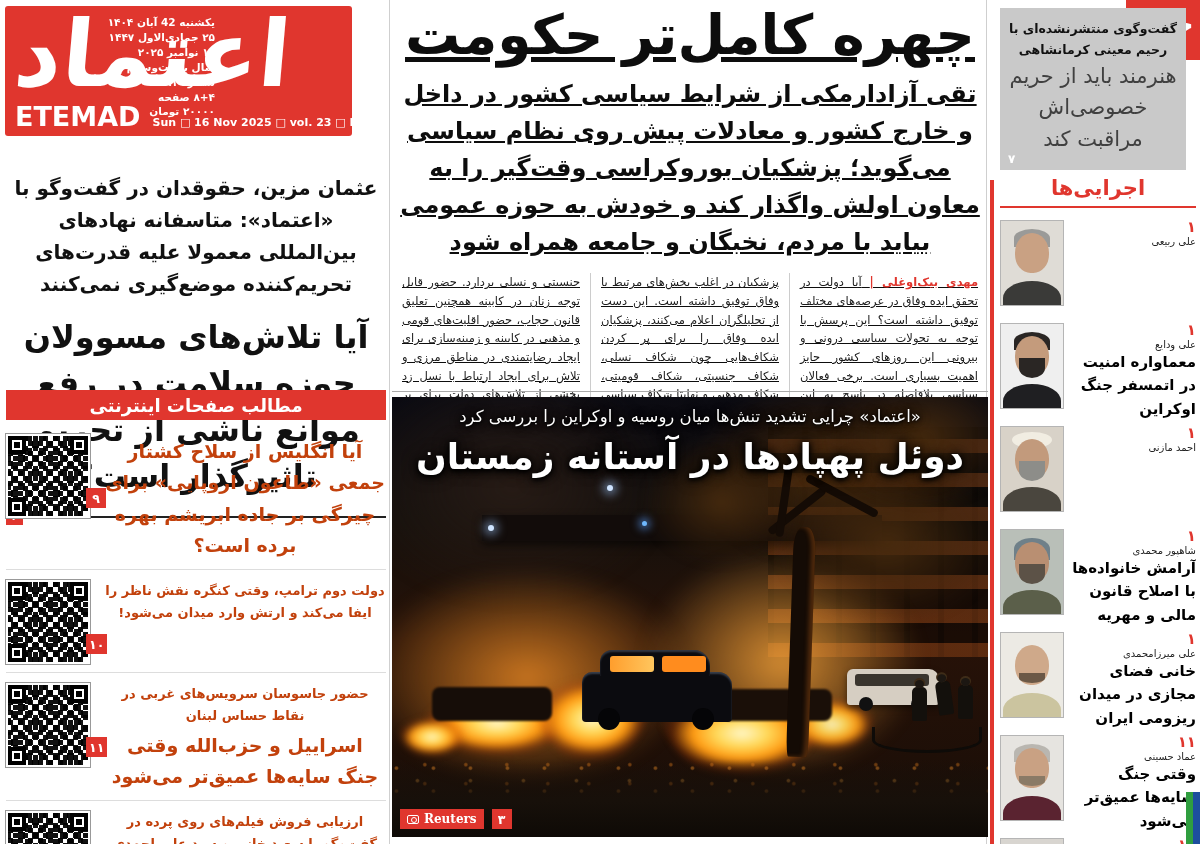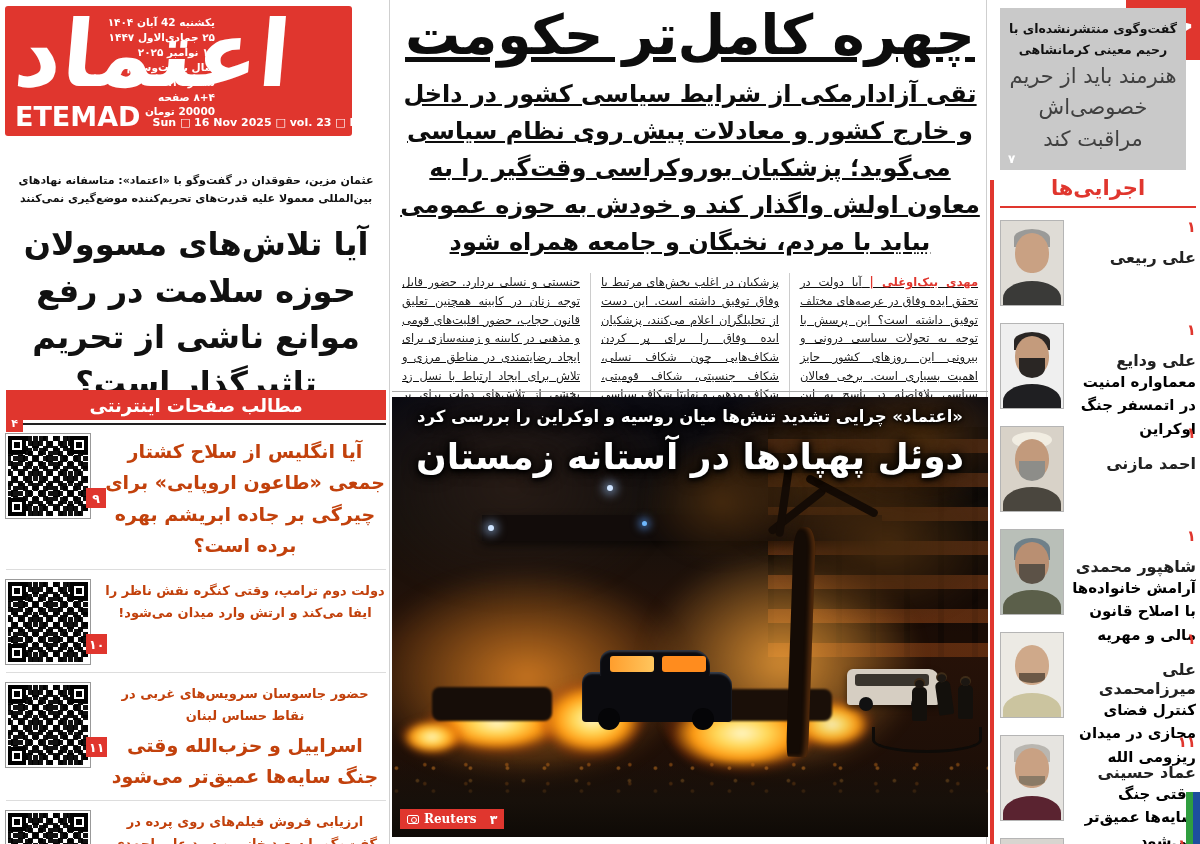--- a/index.html
+++ b/index.html
@@ -19,21 +19,21 @@
     transform:skewX(-5deg); letter-spacing:-4px; line-height:1; }
   .mast-info { position:absolute; top:9px; left:88px; width:122px; direction:rtl;
     text-align:right; font-size:10.5px; font-weight:700; line-height:1.42; z-index:2; }
   .mast-bottom { position:absolute; left:10px; right:8px; bottom:4px; display:flex;
     align-items:baseline; gap:12px; z-index:2; }
   .mast-en-logo { font-size:27px; font-weight:700; letter-spacing:0; }
   .mast-en-info { font-size:11px; font-weight:700; white-space:nowrap; }
 
   
   .health { left:6px; top:172px; width:380px; direction:rtl; text-align:center; color:#111; }
-  .health-kicker { font-size:11px; font-weight:700; line-height:1.6; }
+  .health-kicker { font-size:20px; font-weight:700; line-height:1.6; }
   .health-headline { margin-top:14px; font-size:32px; font-weight:700; line-height:1.45; }
   .health-rule { position:relative; margin-top:16px; height:2px; background:#222; }
   .health-badge { position:absolute; left:0; top:-8px; width:17px; height:17px;
     background:var(--red); color:#fff; font-size:11px; font-weight:700;
     display:flex; align-items:center; justify-content:center; }
 
   
   .web-bar { left:6px; top:390px; width:380px; height:30px; background:var(--red);
     color:#fff; display:flex; align-items:center; justify-content:center;
     font-size:18px; font-weight:700; direction:rtl; }
@@ -140,25 +140,25 @@
   .ph-hose { left:480px; top:330px; width:110px; height:26px; border:3px solid #0e0b08;
     border-top:none; border-radius:0 0 50% 50%; }
   .ph-ground { left:0; bottom:0; width:100%; height:78px;
     background:linear-gradient(180deg, rgba(30,18,8,0), #17100a 55%, #0e0a06),
       radial-gradient(circle at 12% 40%, rgba(255,150,40,.5) 1px, transparent 2.5px),
       radial-gradient(circle at 48% 70%, rgba(255,170,60,.45) 1px, transparent 2.5px),
       radial-gradient(circle at 80% 30%, rgba(255,140,30,.4) 1px, transparent 2.5px);
     background-size:100% 100%, 37px 23px, 53px 31px, 41px 19px; }
   .photo-overlay { position:absolute; left:0; right:0; top:10px; text-align:center;
     direction:rtl; color:#fff; z-index:5; }
-  .photo-kicker { font-size:16.5px; font-weight:700;
+  .photo-kicker { font-size:16.5px; font-weight:400;
     text-shadow:0 0 6px #000, 0 1px 3px #000, 0 0 12px #000; }
   .photo-headline { margin-top:10px; font-size:36px; font-weight:700; letter-spacing:-.5px;
     text-shadow:0 0 8px #000, 0 2px 4px #000, 0 0 16px #000; }
-  .credit { position:absolute; left:8px; bottom:8px; display:flex; gap:0; z-index:6; }
+  .credit { position:absolute; left:8px; bottom:8px; display:flex; gap:8px; z-index:6; }
   .credit-tag { background:var(--red); color:#fff; height:20px; display:flex; align-items:center;
     gap:5px; padding:0 7px; font-size:12px; font-weight:700;
     font-family:"DejaVu Serif", serif; }
   .cam { position:relative; width:12px; height:9px; border:1px solid #fff; border-radius:2px; }
   .cam::after { content:""; position:absolute; left:3px; top:1px; width:4px; height:4px;
     border:1px solid #fff; border-radius:50%; }
   .credit-page { background:var(--red); color:#fff; width:20px; height:20px; display:flex;
     align-items:center; justify-content:center; font-size:12.5px; font-weight:700;
     font-family:"DejaVu Sans", sans-serif; }
 
@@ -187,21 +187,21 @@
   .shoulders { position:absolute; left:50%; bottom:-10px; transform:translateX(-50%);
     width:58px; height:34px; border-radius:50% 50% 0 0; }
   .hair { position:absolute; left:50%; top:8px; transform:translateX(-50%);
     width:36px; height:18px; border-radius:50% 50% 0 0; }
   .turban { position:absolute; left:50%; top:5px; transform:translateX(-50%);
     width:40px; height:16px; border-radius:50%; background:#f1ede2; }
   .beard { position:absolute; left:50%; top:34px; transform:translateX(-50%);
     width:26px; height:20px; border-radius:0 0 50% 50%; }
   .note-text { flex:1; text-align:right; }
   .note-page { color:var(--red); font-size:15px; font-weight:700; line-height:1; }
-  .note-author { font-size:16px; font-weight:700; color:#222; margin-top:13px; }
+  .note-author { font-size:10px; font-weight:400; color:#222; margin-top:1px; }
   .note-title { font-size:15px; font-weight:700; color:#000; line-height:1.55; margin-top:1px; }
 
   .corner-bars { left:1186px; top:792px; width:14px; height:52px; display:flex; }
   .bar-green { width:7px; background:#2f9e3f; }
   .bar-blue { width:7px; background:#1d4f9e; }
 
   :root { --red:#e0362e; }
 </style>
 </head>
 <body>
@@ -213,21 +213,21 @@
 
   <div class="abs masthead">
     <div class="mast-logo">اعتماد</div>
     <div class="mast-info">
       <div>یکشنبه 42 آبان ۱۴۰۴</div>
       <div>۲۵ جمادی‌الاول ۱۴۴۷</div>
       <div>۱۶ نوامبر ۲۰۲۵</div>
       <div>سال بیست‌وسوم</div>
       <div>شماره ۶۱۹۱</div>
       <div>۸+۴ صفحه</div>
-      <div>20000 تومان</div>
+      <div>۲۰۰۰۰ تومان</div>
     </div>
     <div class="mast-bottom">
       <span class="mast-en-logo">ETEMAD</span>
       <span class="mast-en-info">Sun □ 16 Nov 2025 □ vol. 23 □ No.6191 □ 8 + 4 Pages □ 200000 Rials</span>
     </div>
   </div>
 
   <div class="abs health">
     <div class="health-kicker">عثمان مزین، حقوقدان در گفت‌وگو با «اعتماد»: متاسفانه نهادهای بین‌المللی معمولا علیه قدرت‌های تحریم‌کننده موضع‌گیری نمی‌کنند</div>
     <div class="health-headline">آیا تلاش‌های مسوولان حوزه سلامت در رفع موانع ناشی از تحریم تاثیرگذار است؟</div>
@@ -432,21 +432,21 @@
 
     <div class="note">
       <div class="note-photo" style="background:#eceae4">
         <span class="head" style="background:#cfa98a"></span>
         <span class="beard" style="background:#6b5846; height:10px; top:40px"></span>
         <span class="shoulders" style="background:#cbc49f"></span>
       </div>
       <div class="note-text">
         <div class="note-page">۱</div>
         <div class="note-author">علی میرزامحمدی</div>
-        <div class="note-title">کنترل فضای مجازی در میدان ریزومی الله</div>
+        <div class="note-title">خانی فضای مجازی در میدان ریزومی ایران</div>
       </div>
     </div>
 
     <div class="note">
       <div class="note-photo" style="background:#e6e4e0">
         <span class="hair" style="background:#b9b6b0"></span>
         <span class="head" style="background:#c9a183"></span>
         <span class="beard" style="background:#8a7a66; height:10px; top:40px"></span>
         <span class="shoulders" style="background:#5a2330"></span>
       </div>

